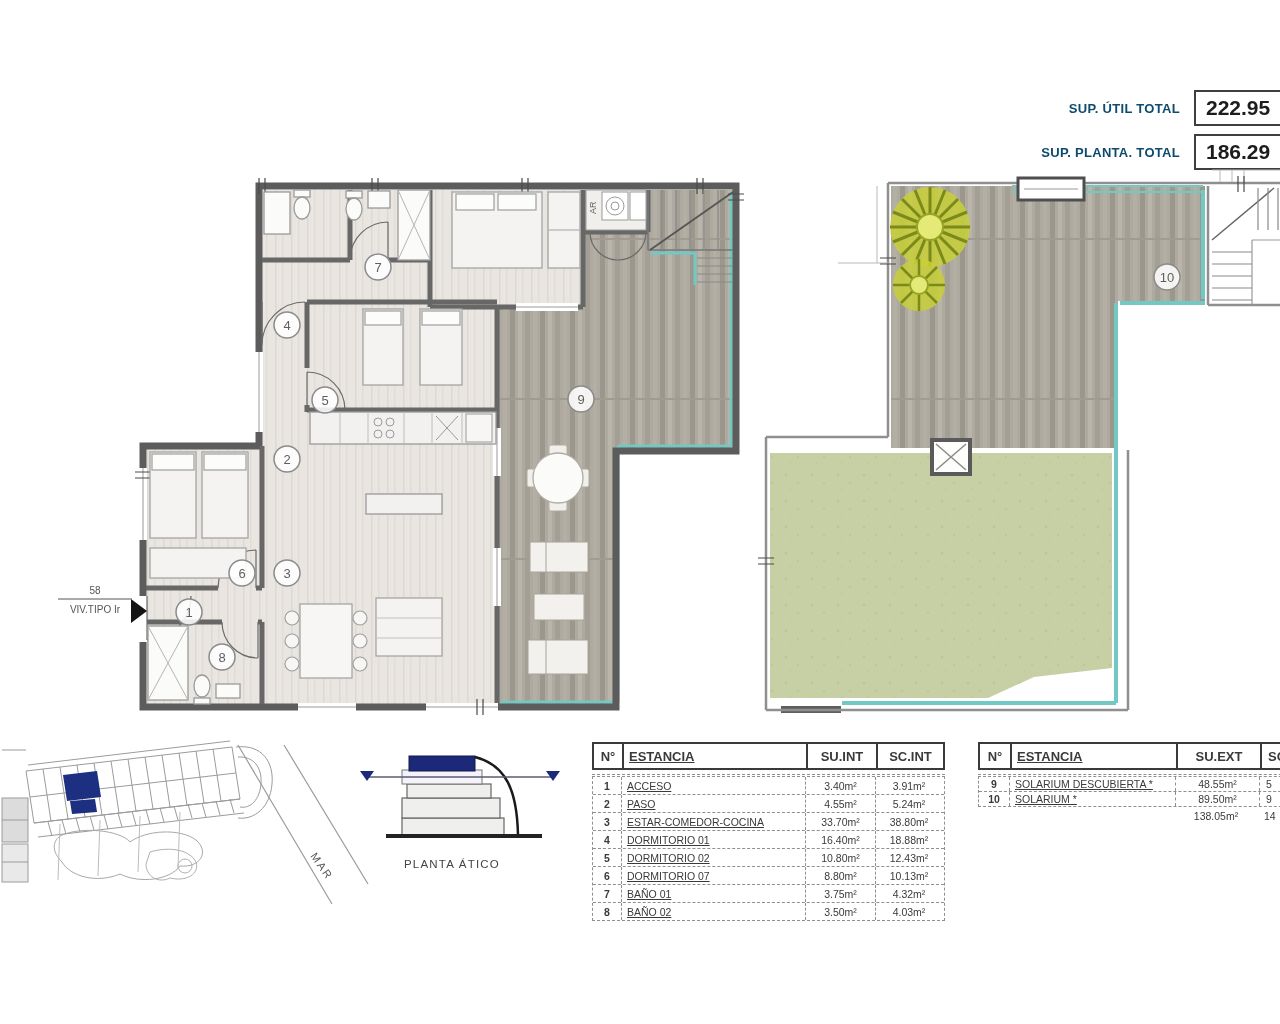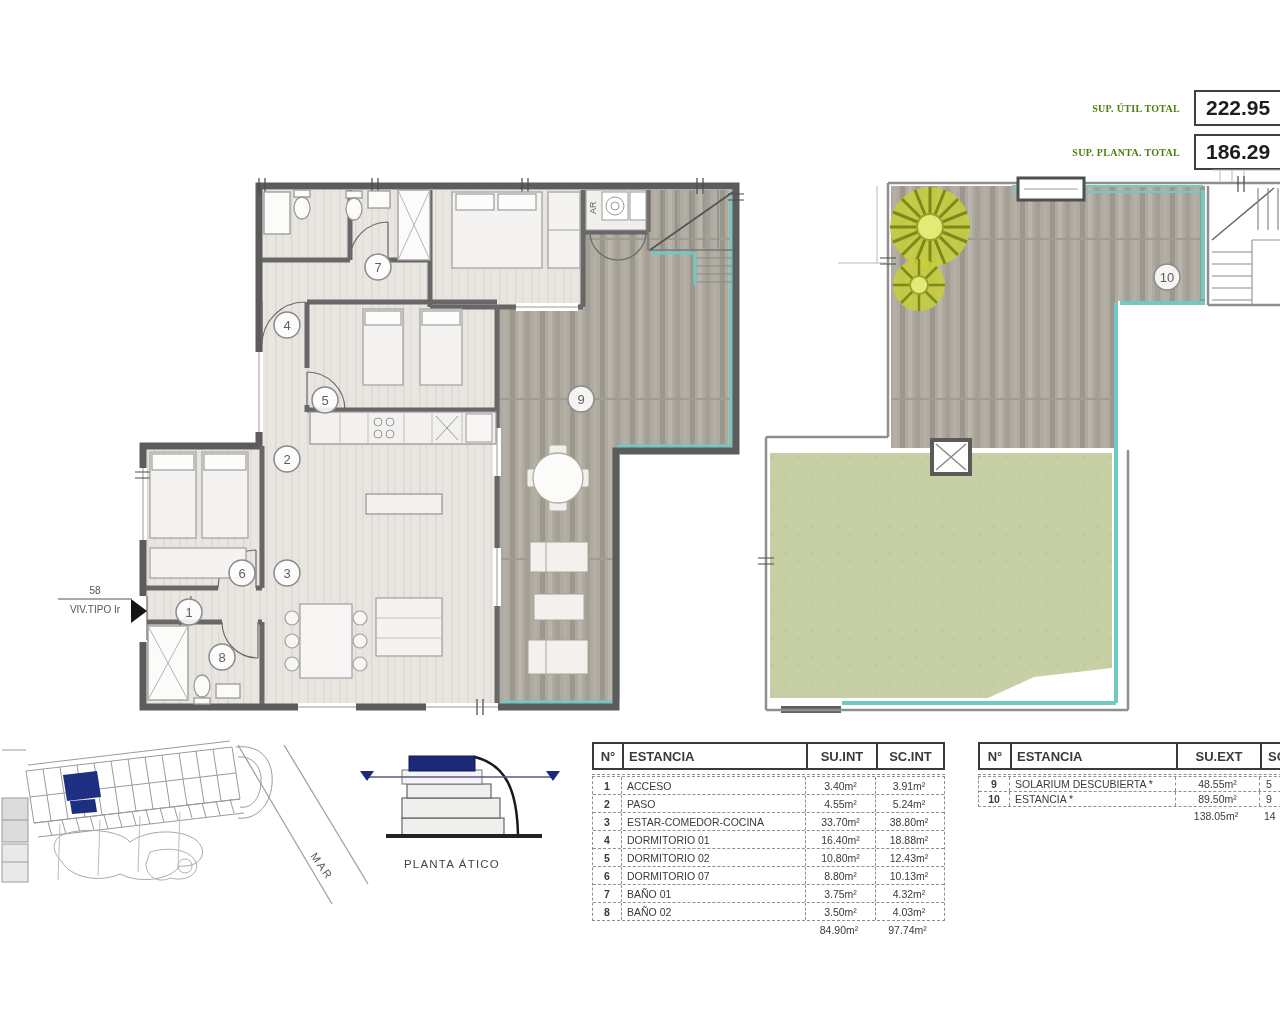--- a/index.html
+++ b/index.html
@@ -4,35 +4,35 @@
 <style>
   html,body{margin:0;padding:0;background:#fff;}
   .page{position:relative;width:1280px;height:1024px;background:#ffffff;overflow:hidden;
         font-family:"Liberation Sans",sans-serif;}
   svg text{font-family:"Liberation Sans",sans-serif;}
 
   
   .sum-row{position:absolute;left:960px;width:352px;height:40px;display:flex;
            align-items:center;justify-content:flex-end;gap:14px;}
   .sum-row.r1{top:88px;} .sum-row.r2{top:132px;}
-  .sum-label{font-size:10px;font-weight:bold;color:#4d7c0f;letter-spacing:.3px;white-space:nowrap;font-family:Liberation Serif, serif;}
+  .sum-label{font-size:13px;font-weight:bold;color:#0c4a6e;letter-spacing:.3px;white-space:nowrap;}
   .sum-box{flex:0 0 104px;height:32px;border:2px solid #3f3f3f;display:flex;align-items:center;
            padding-left:10px;font-size:21px;font-weight:bold;color:#1d1d1d;background:#fff;}
 
   
   .tbl{position:absolute;color:#3a3a3a;}
   .t1{left:592px;top:742px;width:353px;}
   .t2{left:978px;top:742px;width:364px;}
   .tbl-hdr{display:grid;border:2px solid #3a3a3a;font-weight:bold;font-size:13px;background:#fff;}
   .t1 .tbl-hdr,.t1 .trow,.t1 .totals{grid-template-columns:28px 184px 70px 67px;}
   .t2 .tbl-hdr,.t2 .trow,.t2 .totals{grid-template-columns:30px 166px 84px 80px;}
   .tbl-hdr>div{height:24px;display:flex;align-items:center;justify-content:center;
                border-left:2px solid #3a3a3a;}
   .tbl-hdr>div:first-child{border-left:none;}
-  .tbl-hdr>div.room,.trow>div.room{justify-content:flex-start;padding-left:5px;}
+  .tbl-hdr>div.room,.trow>div.room{justify-content:flex-start;padding-left:5px;text-decoration:underline;}
   .dash-sep{height:0;border-top:1px dashed #8f8f8f;margin:4px 0 1px;}
   .tbl-body{border:1px dashed #8f8f8f;font-size:10.5px;background:#fff;}
   .trow{display:grid;border-top:1px dashed #8f8f8f;}
   .trow:first-child{border-top:none;}
   .t1 .trow>div{height:17px;}
   .t2 .trow>div{height:14px;}
   .trow>div{display:flex;align-items:center;justify-content:center;
             border-left:1px dashed #8f8f8f;overflow:hidden;white-space:nowrap;}
   .trow>div:first-child{border-left:none;}
   .trow .num{font-weight:bold;}
@@ -486,46 +486,40 @@
           <div>3.75m²</div>
           <div>4.32m²</div>
         </div>
       <div class="trow">
           <div class="num">8</div>
           <div class="room">BAÑO 02</div>
           <div>3.50m²</div>
           <div>4.03m²</div>
         </div>
     </div>
-    <div class="totals">
-      <div></div>
-        <div></div>
-      <div>84.90m²</div>
-      <div>97.74m²</div>
-    </div>
   </div>
 
   <div class="tbl t2">
     <div class="tbl-hdr">
       <div>N°</div>
       <div class="room">ESTANCIA</div>
       <div>SU.EXT</div>
       <div class="sc-cell">SC.EXT</div>
     </div>
     <div class="dash-sep"></div>
     <div class="tbl-body">
       <div class="trow">
           <div class="num">9</div>
           <div class="room">SOLARIUM DESCUBIERTA *</div>
           <div>48.55m²</div>
           <div class="sc-cell">5</div>
         </div>
       <div class="trow">
           <div class="num">10</div>
-          <div class="room">ESTANCIA *</div>
+          <div class="room">SOLARIUM *</div>
           <div>89.50m²</div>
           <div class="sc-cell">9</div>
         </div>
     </div>
     <div class="totals">
       <div></div>
         <div></div>
       <div>138.05m²</div>
       <div class="sc-cell">14</div>
     </div>

